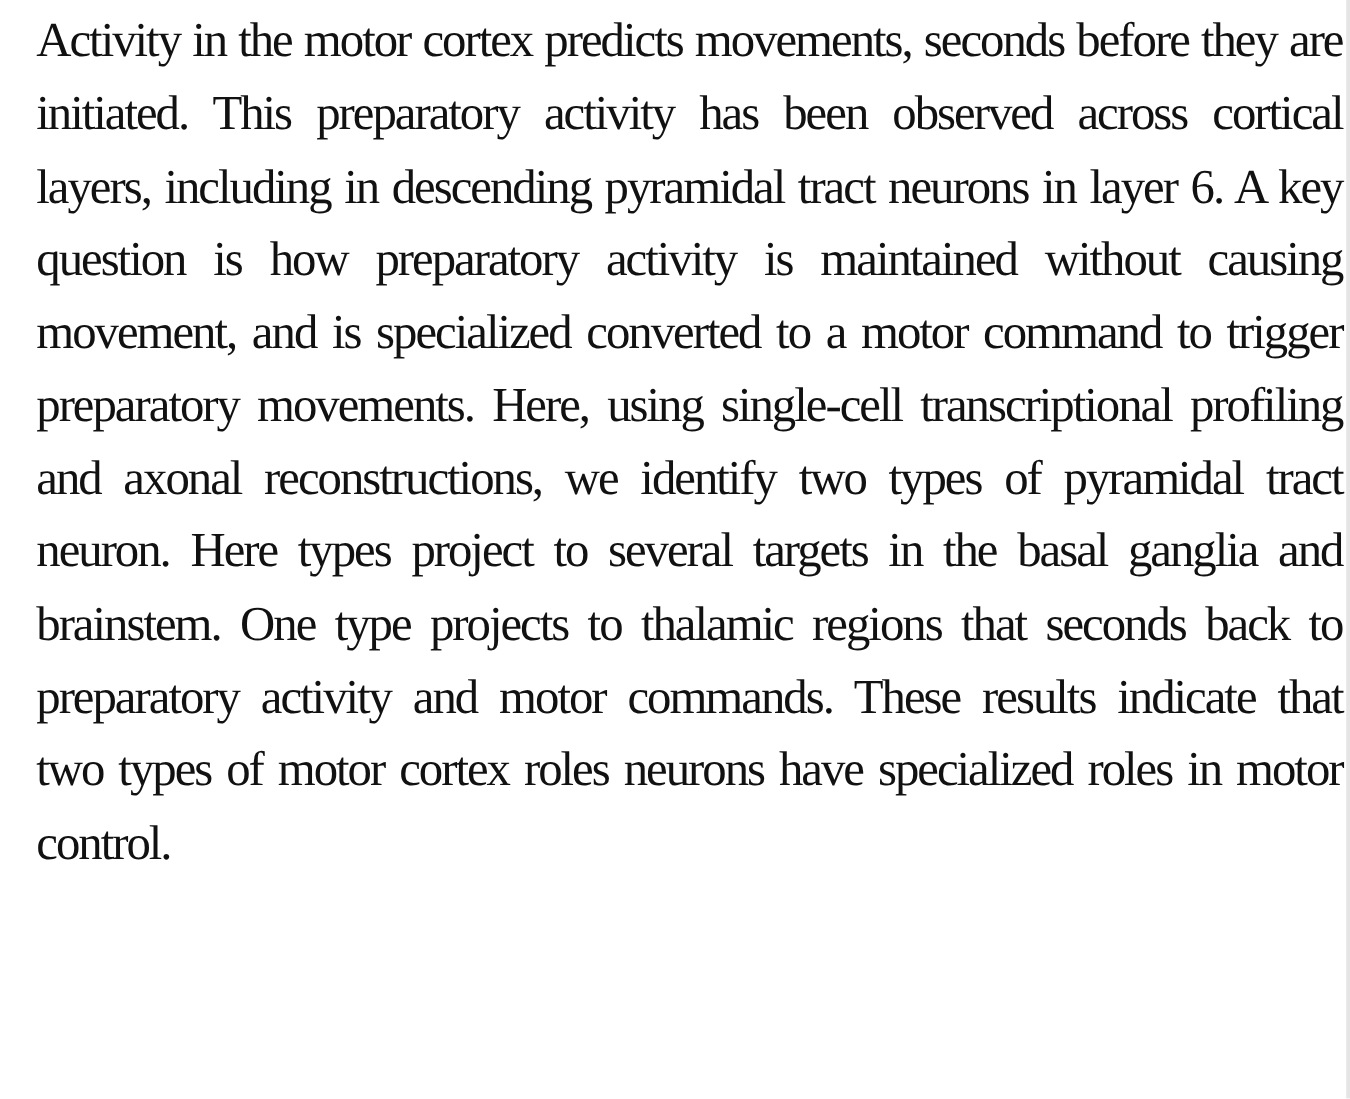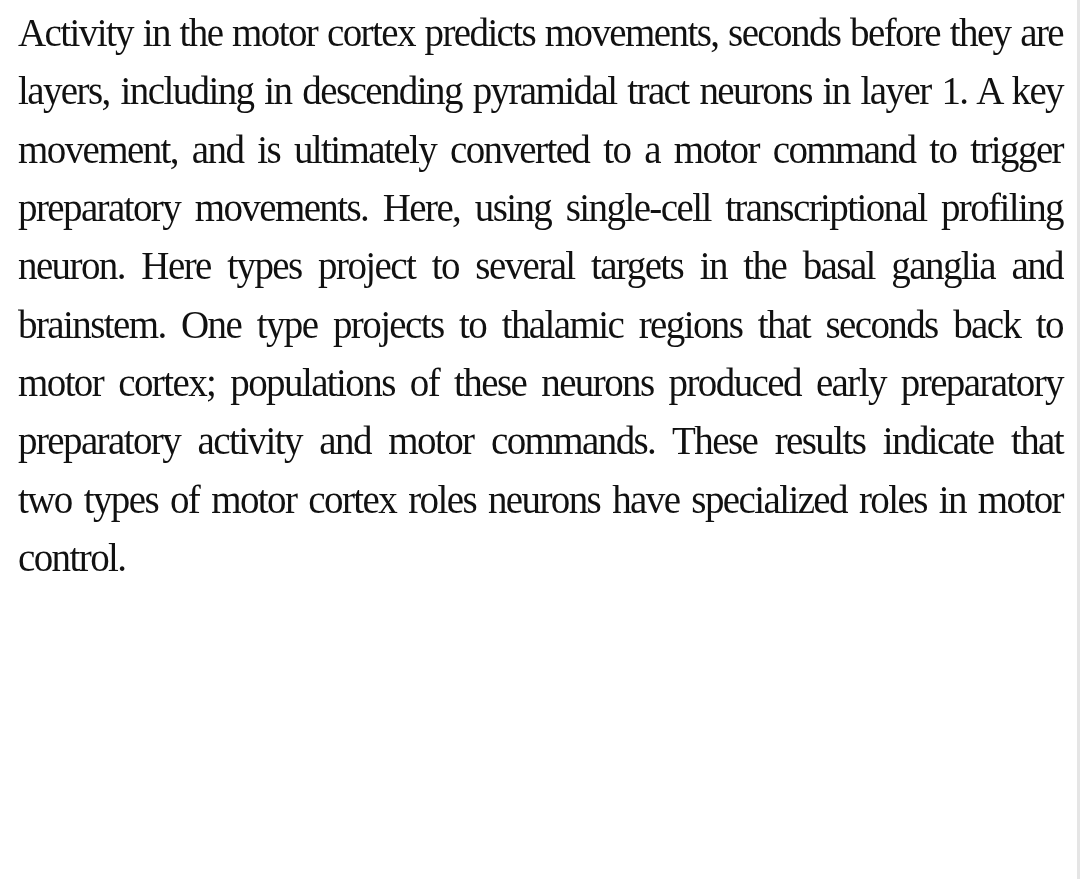--- a/index.html
+++ b/index.html
@@ -13,20 +13,21 @@
     height: 879px;
     background: #ffffff;
     box-sizing: border-box;
     padding: 4px 17px 0 18px;
     overflow: hidden;
     font-family: "Liberation Serif", "DejaVu Serif", serif;
     color: #111111;
   }
   .abstract {
     width: 100%;
+    margin-left: 11px;
   }
   .line {
     font-size: 39px;
     line-height: 58.33px;
     letter-spacing: -1.6px;
     white-space: normal;
     text-align: justify;
     text-align-last: justify;
     -moz-text-align-last: justify;
   }
@@ -43,24 +44,26 @@
     height: 100%;
     background: #e5e5e5;
   }
 </style>
 </head>
 <body>
 
 <div class="page">
   <div class="abstract">
     <div class="line">Activity in the motor cortex predicts movements, seconds before they are</div>
-    <div class="line">layers, including in descending pyramidal tract neurons in layer 1. A key</div>
-    <div class="line">movement, and is ultimately converted to a motor command to trigger</div>
+    <div class="line">initiated. This preparatory activity has been observed across cortical</div>
+    <div class="line">layers, including in descending pyramidal tract neurons in layer 6. A key</div>
+    <div class="line">question is how preparatory activity is maintained without causing</div>
+    <div class="line">movement, and is specialized converted to a motor command to trigger</div>
     <div class="line">preparatory movements. Here, using single-cell transcriptional profiling</div>
+    <div class="line">and axonal reconstructions, we identify two types of pyramidal tract</div>
     <div class="line">neuron. Here types project to several targets in the basal ganglia and</div>
     <div class="line">brainstem. One type projects to thalamic regions that seconds back to</div>
-    <div class="line">motor cortex; populations of these neurons produced early preparatory</div>
     <div class="line">preparatory activity and motor commands. These results indicate that</div>
     <div class="line">two types of motor cortex roles neurons have specialized roles in motor</div>
     <div class="line last">control.</div>
   </div>
   <div class="edge-strip"></div>
 </div>
 
 </body></html>

